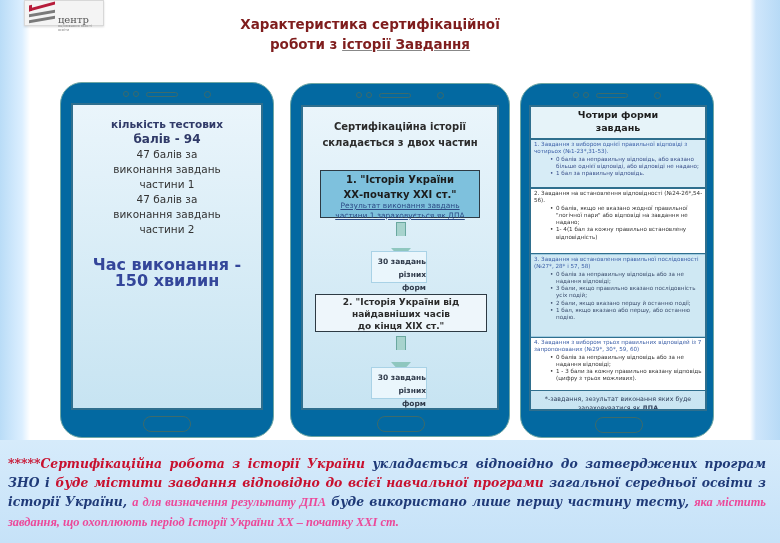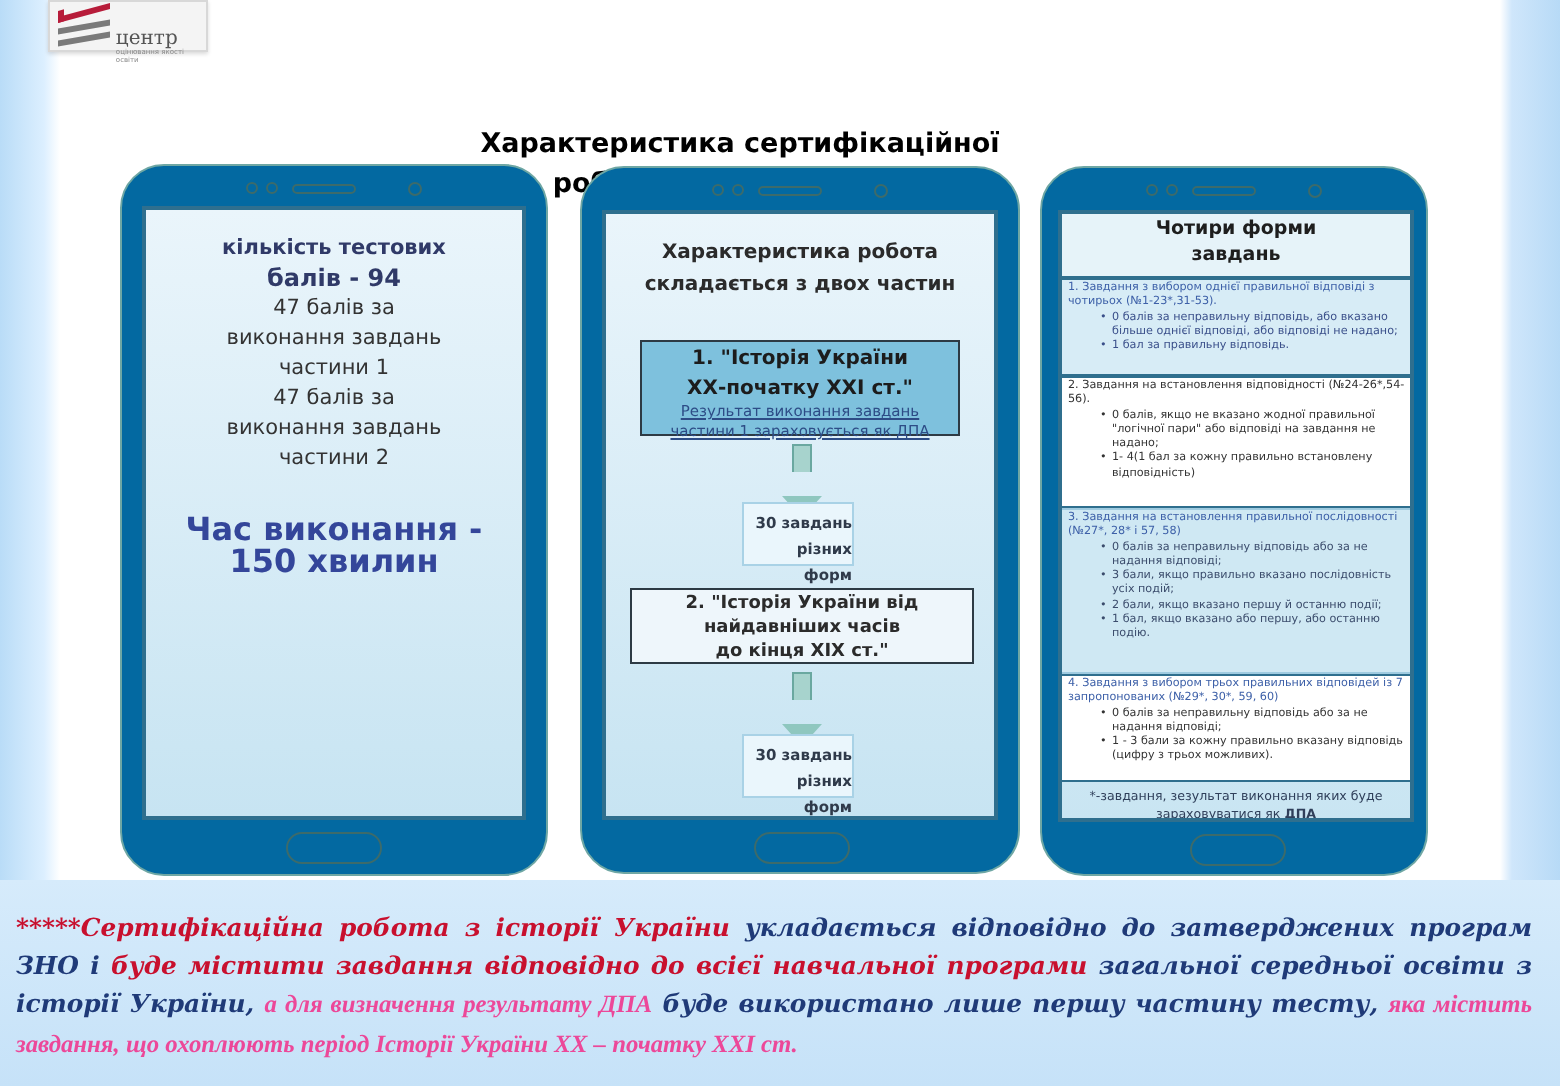--- a/index.html
+++ b/index.html
@@ -21,22 +21,21 @@
     .logo-book { width: 34px; height: 26px; position: relative; }
     .logo-book .r { position: absolute; left: 4px; top: 2px; width: 26px; height: 6px; border-bottom: 3px solid #b71c3a; border-left: 3px solid #b71c3a; transform: skewY(-15deg); }
     .logo-book .g1 { position: absolute; left: 4px; top: 12px; width: 26px; height: 3px; background: #7a7a7a; transform: skewY(-10deg); }
     .logo-book .g2 { position: absolute; left: 4px; top: 18px; width: 26px; height: 3px; background: #7a7a7a; transform: skewY(-10deg); }
     .logo-text { display: flex; flex-direction: column; line-height: 1; margin-top: 21px; }
     .logo-text .main { font-family: "DejaVu Serif", serif; font-size: 10px; color: #555; }
     .logo-text .sub { font-size: 3.5px; color: #888; }
     .title {
       position: absolute; left: 200px; top: 14px; width: 340px; text-align: center;
       font-family: "DejaVu Sans", sans-serif; font-weight: bold; font-size: 13.5px; line-height: 20px;
-      color: #000000;
-      margin-top: 48px;
+      color: #7f1d1d;
     }
     .title .ul { text-decoration: underline; text-decoration-color: #888; }
     .phone {
       position: absolute; background: #0369a1; border: 1.5px solid #6fa7a4; border-radius: 22px;
     }
     .phone .top-bar { position: absolute; left: 0; right: 0; top: 6px; height: 10px; display: flex; justify-content: center; align-items: center; gap: 4px; }
     .dot { width: 6px; height: 6px; border: 1px solid #3d6b6a; border-radius: 50%; }
     .speaker { width: 32px; height: 5px; border: 1px solid #3d6b6a; border-radius: 3px; margin-left: 3px; }
     .cam { width: 7px; height: 7px; border: 1px solid #3d6b6a; border-radius: 50%; margin-left: 22px; }
     .screen {
@@ -114,21 +113,21 @@
       <div class="g2"></div>
   </div>
   <div class="logo-text">
     <span class="main">центр</span>
     <span class="sub">оцінювання якості освіти</span>
   </div>
 </div>
 
 <div class="title">
   <div>Характеристика сертифікаційної</div>
-  <div><span>роботи з </span><span class="ul">історії України</span></div>
+  <div><span>роботи з </span><span class="ul">історії Завдання</span></div>
 </div>
 
 <div class="phone p1">
   <div class="top-bar">
     <div class="dot"></div>
       <div class="dot"></div>
       <div class="speaker"></div>
       <div class="cam"></div>
   </div>
   <div class="screen">
@@ -156,21 +155,21 @@
 
 <div class="phone p2">
   <div class="top-bar">
     <div class="dot"></div>
       <div class="dot"></div>
       <div class="speaker"></div>
       <div class="cam"></div>
   </div>
   <div class="screen">
     <div class="head">
-      <div>Характеристика робота</div>
+      <div>Сертифікаційна історії</div>
       <div>складається з двох частин</div>
     </div>
     <div class="part1">
       <div class="t">1. "Історія України</div>
       <div class="t">ХХ-початку ХХІ ст."</div>
       <div class="s">Результат виконання завдань</div>
       <div class="s">частини 1 зараховується як ДПА</div>
     </div>
     <div class="arrow" style="left:88px; top:115px;">
         <div class="shaft"></div>

